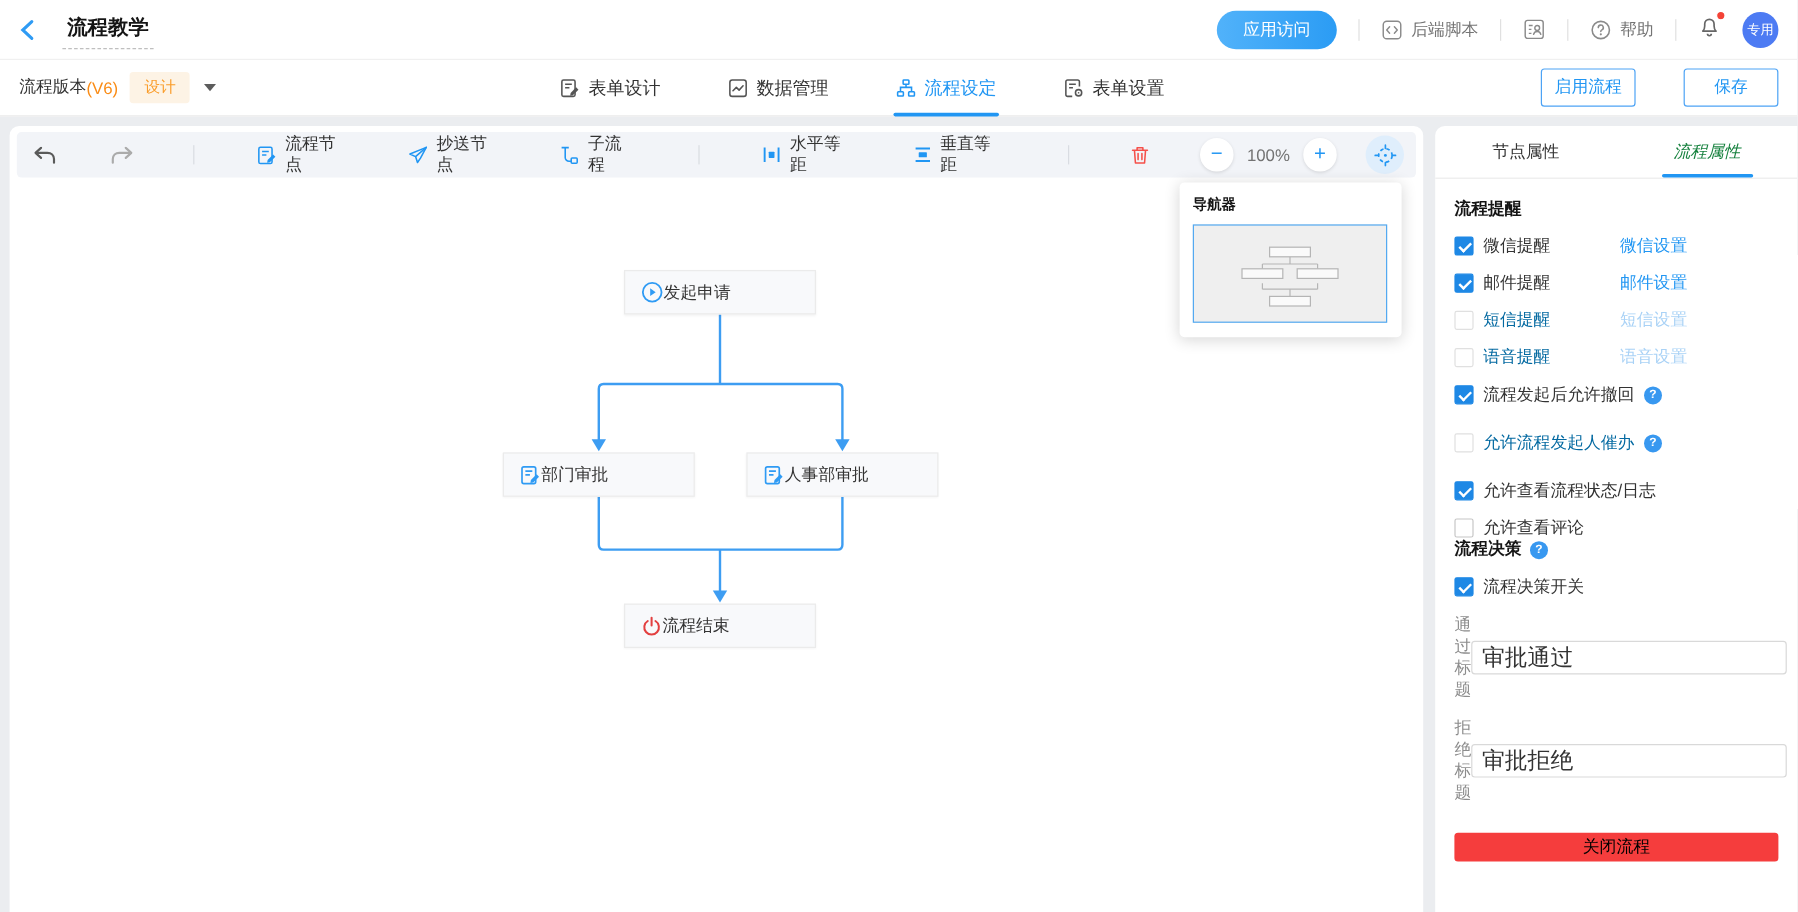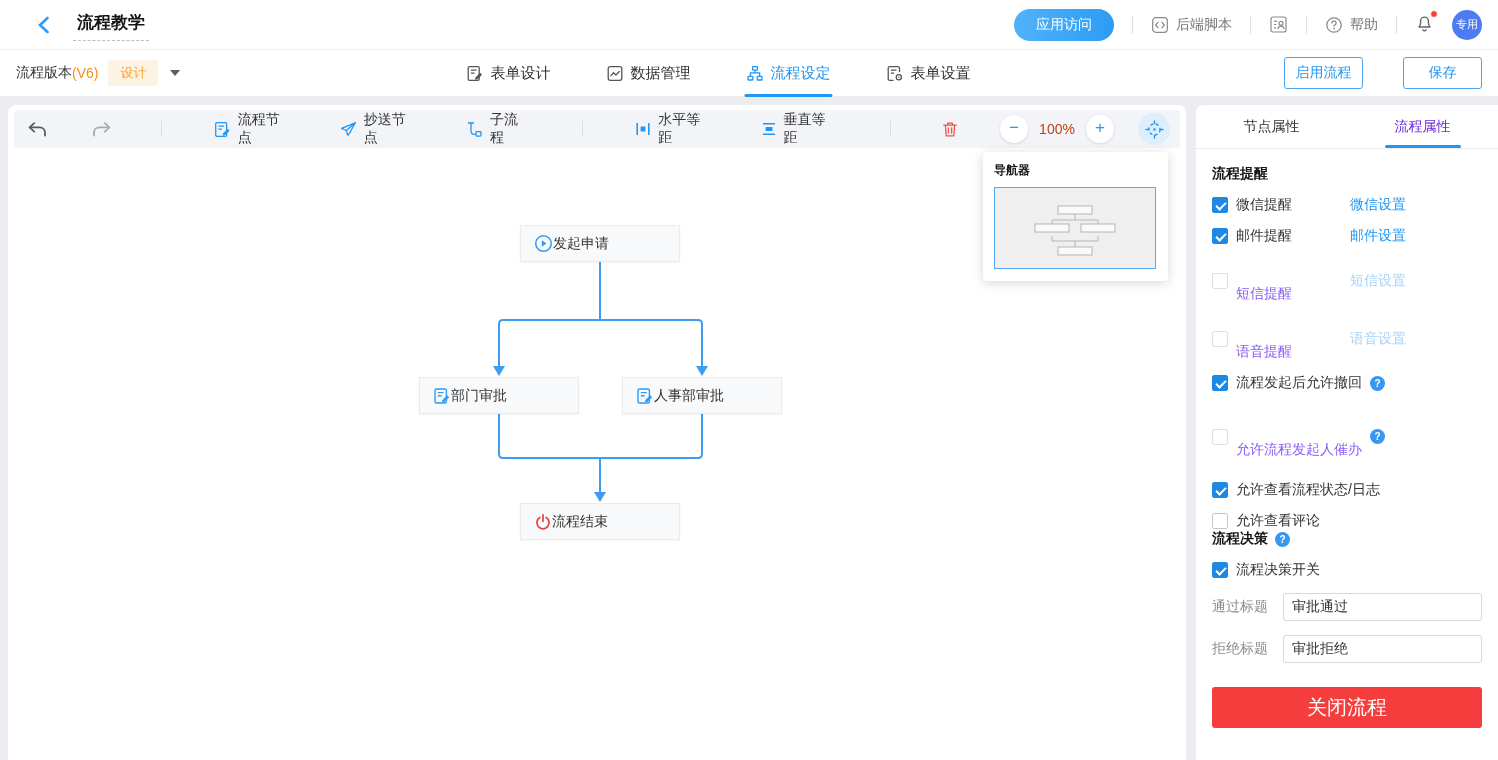--- a/index.html
+++ b/index.html
@@ -2,21 +2,21 @@
 <html><head>
 <meta charset="utf-8">
 <style>
   * { margin:0; padding:0; box-sizing:border-box; }
   html,body { width:1498px; height:760px; overflow:hidden;
     font-family:"Liberation Sans","DejaVu Sans",sans-serif; background:#ebedf0; color:#333; }
   .icon { display:inline-flex; align-items:center; justify-content:center; flex:0 0 auto; }
 
   
   .topbar { height:50px; background:#fff; display:flex; align-items:center;
-    padding:0 16px 0 31px; border-bottom:1px solid #f0f0f0; }
+    padding:0 16px 0 10px; border-bottom:1px solid #f0f0f0; }
   .back-btn { width:26px; height:26px; display:flex; align-items:center; justify-content:center; cursor:pointer; }
   .app-title { margin-left:16px; font-size:17px; font-weight:bold; color:#151515;
     padding:2px 4px 6px; border-bottom:1px dashed #bfbfbf; }
   .topbar-right { margin-left:auto; display:flex; align-items:center; }
   .pill-btn { background:linear-gradient(90deg,#51b2fa,#2b9cf4); color:#fff; font-size:14px;
     border:none; border-radius:16px; padding:7px 22px; cursor:pointer; }
   .top-divider { width:1px; height:18px; background:#e0e0e0; margin:0 18px; }
   .top-item { display:flex; align-items:center; gap:7px; font-size:14px; color:#757575; cursor:pointer; }
   .bell-wrap { position:relative; cursor:pointer; margin-right:18px; }
   .bell-dot { position:absolute; top:-3px; right:-4px; width:8px; height:8px; border-radius:50%;
@@ -57,21 +57,21 @@
     background:#f2f4f8; border-radius:4px; display:flex; align-items:center; padding:0 10px;gap:36px; }
   .tool-btn { display:flex; align-items:center; gap:7px; font-size:14px; color:#333;
     cursor:pointer; padding:0 6px; }
   .tool-icon-btn { width:28px; height:28px; display:flex; align-items:center; justify-content:center;
     cursor:pointer; }
   .tool-divider { width:1px; height:16px; background:#d9dce2; margin:0 10px; }
   .zoom-group { margin-left:auto; display:flex; align-items:center; gap:10px; }
   .zoom-circle { width:28px; height:28px; border-radius:50%; background:#fff;
     box-shadow:0 1px 3px rgba(0,0,0,.12); color:#2196f3; font-size:17px; line-height:26px;
     text-align:center; cursor:pointer; user-select:none; }
-  .zoom-pct { font-size:14px; color:#c2410c; width:38px; text-align:center; }
+  .zoom-pct { font-size:14px; color:#737373; width:38px; text-align:center; }
   .crosshair-btn { width:32px; height:32px; border-radius:50%; background:#dfeefc;
     display:flex; align-items:center; justify-content:center; cursor:pointer; margin-left:14px; }
 
   
   .navigator { position:absolute; left:975px; top:47px; width:185px; background:#fff;
     border-radius:4px; box-shadow:0 2px 12px rgba(0,0,0,.16); padding:10px 11px 12px; z-index:5; }
   .navigator-title { font-size:12px; font-weight:bold; color:#151515; margin-bottom:8px; }
   .minimap { width:162px; height:82px; background:#efefef; border:1px solid #53a9f1; }
 
   
@@ -79,48 +79,48 @@
     border:1px solid #ebebeb; box-shadow:0 1px 2px rgba(0,0,0,.05); display:flex;
     align-items:center; cursor:pointer; font-size:14px; color:#333; }
   .flow-node .icon { margin-left:13px; }
   .node-label { flex:1; text-align:left; padding-right:20px; }
   .connectors { position:absolute; inset:0; pointer-events:none; }
 
   
   .side-tabs { height:44px; display:flex; border-bottom:1px solid #ececec; flex:0 0 auto; }
   .side-tab { flex:1; display:flex; align-items:center; justify-content:center; font-size:14px;
     color:#333; cursor:pointer; position:relative; }
-  .side-tab.active { color:#6d28d9; }
+  .side-tab.active { color:#15803d;font-style:italic; }
   .side-tab.active::after { content:""; position:absolute; bottom:0; left:50%;
     transform:translateX(-50%); width:76px; height:3px; background:#2196f3; border-radius:2px; }
   .side-body { padding:16px; overflow:hidden; }
   .section-title { font-size:14px; font-weight:bold; color:#151515; display:flex;
     align-items:center; gap:7px; }
   .chk-row { display:flex; align-items:center; margin-top:13px; font-size:14px; }
   .checkbox { width:16px; height:16px; border:1px solid #c6c6c6; border-radius:2px;
     background:#fff; margin-right:8px; position:relative; cursor:pointer; flex:0 0 auto; }
   .checkbox.checked { background:#1e88e5; border-color:#1e88e5; }
   .checkbox.checked::after { content:""; position:absolute; left:3px; top:4px; width:8px;
     height:4px; border-left:2px solid #fff; border-bottom:2px solid #fff; transform:rotate(-45deg); }
   .checkbox.disabled { border-color:#e0e0e0; }
   .chk-label { color:#333; }
-  .chk-row.muted .chk-label { color:#8b5cf6;margin-top:27px; }
+  .chk-row.muted .chk-label { color:#0369a1; }
   .set-link { color:#2196f3; cursor:pointer; margin-left:auto; margin-right:76px; }
   .chk-row.muted .set-link { color:#a9d2f6; }
   .help-dot { width:15px; height:15px; border-radius:50%; background:#3898f0; color:#fff;
     font-size:10px; font-weight:bold; display:inline-flex; align-items:center; justify-content:center;
     margin-left:8px; cursor:pointer; }
   .gap-lg { }
   .gap-md { margin-top:22px; }
   .field-row { display:flex; align-items:center; margin-top:14px; font-size:14px; }
   .field-label { width:88px; color:#8c8c8c; }
   .field-input { flex:1; height:28px; border:1px solid #d9d9d9; border-radius:3px;
-    padding:0 8px; font-size:14px; color:#333; font-family:inherit; outline:none; }
-  .danger-btn { margin-top:24px; width:100%; height:41px; background:#f53d3d; color:#ffffff;
-    font-size:20px; border:none; border-radius:3px; cursor:pointer; }
+    padding:0 8px; font-size:19px; color:#333; font-family:inherit; outline:none; }
+  .danger-btn { margin-top:24px; width:100%; height:24px; background:#f53d3d; color:#000000;
+    font-size:14px; border:none; border-radius:3px; cursor:pointer; }
 </style>
 </head>
 <body>
 
 <header class="topbar">
   <div class="back-btn">
     <svg width="16" height="18" viewBox="0 0 16 18">
       <path d="M11.5 2L4 9l7.5 7" stroke="#2f9bf4" stroke-width="2.6" fill="none" stroke-linecap="round"></path>
     </svg>
   </div>

